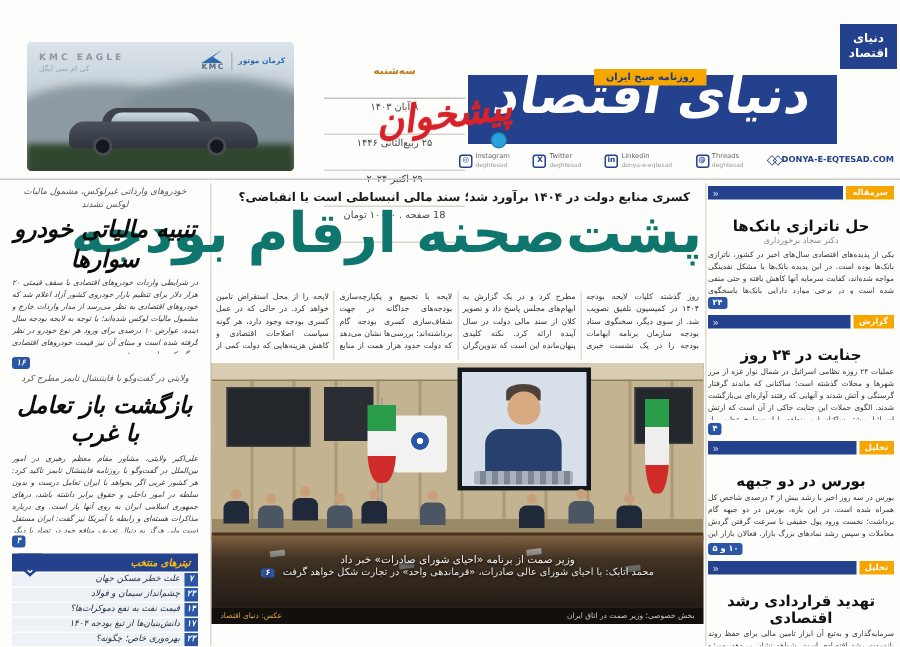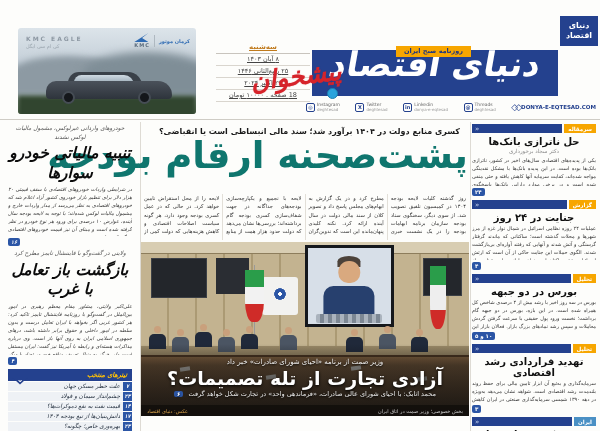--- a/index.html
+++ b/index.html
@@ -21,21 +21,21 @@
   .ad-div { width:1px; height:12px; background:#aeb8c0; }
   .ad-partner { font-size:5px; color:#2f6bb3; font-weight:bold; }
   .ad-car { position:absolute; left:28px; bottom:10px; width:126px; height:34px; }
   .ad-car-body { position:absolute; left:0; bottom:5px; width:126px; height:18px; background:linear-gradient(180deg,#4a515a,#2e343c); border-radius:10px 14px 4px 4px; }
   .ad-car-cab { position:absolute; left:22px; bottom:18px; width:74px; height:14px; background:#3a4149; border-radius:14px 18px 0 0; }
   .ad-car-glass { position:absolute; left:28px; bottom:19px; width:60px; height:10px; background:linear-gradient(180deg,#cfdae2,#8fa0ad); border-radius:12px 16px 0 0; }
   .ad-wheel { position:absolute; bottom:0; width:13px; height:13px; background:#14171b; border-radius:50%; border:2px solid #454c54; }
   .w1 { left:16px; } .w2 { left:92px; }
 
   .datebox { position:absolute; left:216px; top:42px; width:94px; text-align:center; color:#444; }
-  .datebox .row { border-bottom:1px solid #d9d5ce; padding:1px 0 2px; font-size:6.5px; white-space:nowrap;text-decoration:underline; }
+  .datebox .row { border-bottom:1px solid #d9d5ce; padding:1px 0 14px; font-size:6.5px; white-space:nowrap; }
   .datebox .weekday { color:#c07a1c; font-weight:bold; font-size:7px; border-bottom:1px solid #c8c4bd; }
 
   .banner { position:absolute; left:312px; top:50px; width:246px; height:46px; background:#24418e; }
   .banner-title { position:absolute; left:0; top:-6px; width:100%; text-align:center; color:#ffffff; font-size:34px; font-weight:bold; transform:skewX(-10deg); white-space:nowrap; }
   .tagline { position:absolute; left:396px; top:46px; background:#f7a600; color:#1d3680; font-size:6.5px; font-weight:bold; padding:1px 8px 2px; z-index:3; }
   .slogan { position:absolute; left:380px; top:31px; width:176px; text-align:center; color:#24418e; font-size:7px; font-weight:bold; }
   .corner-logo { position:absolute; left:560px; top:16px; width:38px; height:30px; background:#24418e; color:#fff; font-size:8px; font-weight:bold; display:flex; align-items:center; justify-content:center; text-align:center; line-height:1.2; padding:2px; }
 
   .social { position:absolute; left:306px; top:99px; width:290px; height:16px; display:flex; align-items:center; justify-content:space-between; direction:ltr; }
   .soc { display:flex; align-items:center; gap:2px; }
@@ -81,38 +81,38 @@
   .ph-flag-cloth { position:absolute; left:8%; top:0; width:84%; height:88%; border-radius:0 0 40% 40%;
     background:linear-gradient(180deg,#2a9d4a 0 33%,#f2f2f2 33% 66%,#cf2b28 66% 100%); }
   .ph-flag2 { position:absolute; left:88%; top:14%; width:5%; height:36%; background:linear-gradient(180deg,#2a9d4a 0 30%,#eeeeee 30% 70%,#cf2b28 70%); border-radius:0 0 40% 40%; }
   .ph-person { position:absolute; width:20px; height:24px; }
   .ph-person .head { width:7px; height:7px; border-radius:50%; background:#c9a07c; margin:0 auto; }
   .ph-person .torso { width:17px; height:15px; border-radius:5px 5px 0 0; background:#20293a; margin:1px auto 0; }
   .ph-person.grey .torso { background:#4b5563; }
   .ph-table { position:absolute; left:0; bottom:0; width:100%; height:34%; background:linear-gradient(180deg,#8a6844,#5f432a); }
   .ph-table-edge { position:absolute; left:0; bottom:32%; width:100%; height:3%; background:#4a3420; }
   .ph-paper { position:absolute; width:10px; height:4px; background:#e9e7e0; transform:rotate(-8deg); }
-  .ph-overlay { position:absolute; left:0; right:0; bottom:11px; padding:14px 10px 7px; text-align:center; color:#fff;
+  .ph-overlay { position:absolute; left:0; right:0; bottom:11px; padding:14px 10px 20px; text-align:center; color:#fff;
     background:linear-gradient(180deg,rgba(15,15,15,0) 0%,rgba(15,15,15,.55) 35%,rgba(15,15,15,.78) 100%); }
   .ph-kicker { font-size:7px; color:#f2f2f2; text-shadow:0 1px 2px #000; }
   .ph-headline { font-size:19px; font-weight:900; margin:1px 0; text-shadow:0 1px 3px #000; }
   .ph-subhead { font-size:6.5px; color:#eaeaea; text-shadow:0 1px 2px #000; }
   .ph-page { display:inline-block; background:#2b55a5; color:#fff; font-size:5.5px; font-weight:bold; padding:0 3px; border-radius:2px; margin-right:3px; }
   .ph-captionbar { position:absolute; left:0; right:0; bottom:0; height:11px; background:rgba(8,8,8,.88); display:flex; align-items:center; justify-content:space-between; padding:0 6px; }
   .cap-r { font-size:5px; color:#c9c9c9; }
   .cap-l { font-size:5px; color:#d8a24a; }
 
   
   .rcol { position:absolute; left:472px; top:124px; width:124px; }
   .sec { margin-bottom:4px; }
   .sec-taghead { display:flex; height:9px; }
   .tag { background:#f7a600; color:#fff; font-size:5.5px; font-weight:bold; padding:0 4px; display:flex; align-items:center; white-space:nowrap; }
   .tag.blue { background:#4a90c4; }
   .tagbar { flex:1; background:#24418e; color:#cdd8f0; font-size:7px; display:flex; align-items:center; justify-content:flex-end; padding:0 3px; margin-right:2px; }
-  .sec-h { font-size:10px; font-weight:900; text-align:center; color:#101010; margin:3px 0 1px; }
+  .sec-h { font-size:10px; font-weight:900; text-align:center; color:#101010; margin:13px 0 1px; }
   .sec-author { font-size:5.5px; color:#8a8a8a; text-align:center; margin-bottom:2px; }
   .sec-body { font-size:5px; line-height:1.6; text-align:justify; color:#333; overflow:hidden; }
   .b1 { max-height:30px; } .b2 { max-height:36px; } .b3 { max-height:32px; } .b4 { max-height:24px; }
   .pageref { display:flex; justify-content:flex-end; margin-top:2px; }
   .badge { background:#2b55a5; color:#fff; font-size:5.5px; font-weight:bold; padding:1px 3px; border-radius:2px; }
 
   
   .lcol { position:absolute; left:8px; top:124px; width:124px;font-style:italic; }
   .art-kicker { font-size:5.8px; color:#555; text-align:center; line-height:1.5; }
   .art-h { font-size:15.5px; font-weight:900; text-align:center; color:#0b0b0b; line-height:1.25; margin:3px 0 2px; }
@@ -278,21 +278,20 @@
       </div>
     <div class="ph-table-edge"></div>
     <div class="ph-table">
       <div class="ph-paper" style="left:12%; top:18%;"></div>
       <div class="ph-paper" style="left:38%; top:30%;"></div>
       <div class="ph-paper" style="left:64%; top:16%;"></div>
       <div class="ph-paper" style="left:84%; top:34%;"></div>
     </div>
     <div class="ph-overlay">
       <div class="ph-kicker">وزیر صمت از برنامه «احیای شورای صادرات» خبر داد</div>
-      <div class="ph-headline">آزادی تجارت از تله تصمیمات؟</div>
       <div class="ph-subhead">
         <span>محمد اتابک: با احیای شورای عالی صادرات، «فرماندهی واحد» در تجارت شکل خواهد گرفت</span>
         <span class="ph-page">۶</span>
       </div>
     </div>
     <div class="ph-captionbar">
       <span class="cap-r">بخش خصوصی؛ وزیر صمت در اتاق ایران</span>
       <span class="cap-l">عکس: دنیای اقتصاد</span>
     </div>
   </div>

